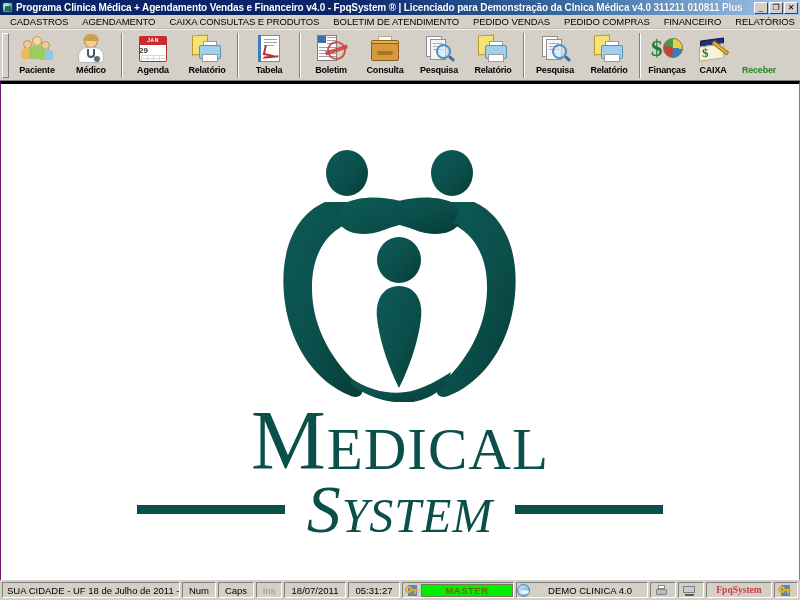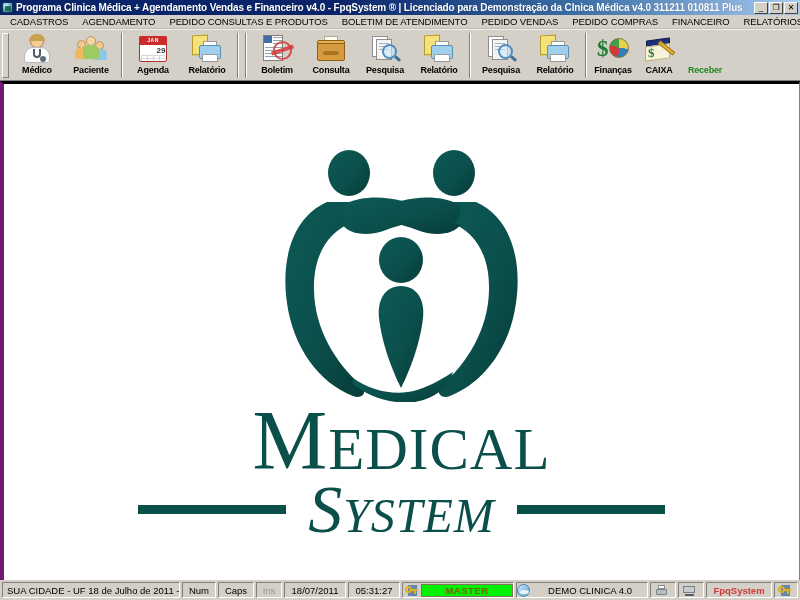--- a/index.html
+++ b/index.html
@@ -112,21 +112,21 @@
   .doc .head{ left:9px; top:1px; width:14px;height:13px;border-radius:50%;background:#f3cd95;border:1px solid #ab8452;}
   .doc .hair{ left:8px; top:0px; width:16px;height:7px;border-radius:8px 8px 0 0;background:#caa14d;}
   .doc .body{ left:3px; top:13px; width:26px;height:16px;border-radius:9px 9px 3px 3px;background:#fdfdfd;border:1px solid #b9b9b9;}
   .doc .st1{ left:12px; top:15px; width:8px;height:9px;border:2px solid #4d5b6b;border-top:none;border-radius:0 0 8px 8px;}
   .doc .st2{ left:19px; top:22px; width:6px;height:6px;border-radius:50%;background:#5d6d80;}
 
   
   .cal .body{ left:2px;top:2px;width:28px;height:26px;background:#fff;border:1px solid #b03030;border-radius:2px;}
   .cal .top{ left:2px;top:2px;width:28px;height:9px;background:#cc2b2b;border-radius:2px 2px 0 0;}
   .cal .m{ left:2px;top:2px;width:28px;height:9px;color:#fff;font-size:5px;text-align:center;line-height:9px;font-weight:bold;letter-spacing:.5px;}
-  .cal .d{ left:2px;top:11px;width:44px;height:10px;color:#333;font-size:8px;text-align:center;line-height:11px;font-weight:bold;}
+  .cal .d{ left:2px;top:11px;width:44px;height:10px;color:#333;font-size:8px;line-height:11px;font-weight:bold;}
   .cal .g{ left:4px;top:21px;width:24px;height:6px;
     background:
       linear-gradient(to right,#d8d8d8 1px,transparent 1px) 0 0/6px 100%,
       linear-gradient(to bottom,#d8d8d8 1px,transparent 1px) 0 0/100% 3px;}
 
   
   .rep .pg{ left:1px;top:1px;width:16px;height:20px;background:#f6e27a;border:1px solid #b79a2c;transform:skewY(-3deg);}
   .rep .pr{ left:8px;top:11px;width:22px;height:14px;background:#9fd0ee;border:1px solid #5d8fae;border-radius:2px;}
   .rep .pr2{ left:12px;top:7px;width:14px;height:8px;background:#fff;border:1px solid #9b9b9b;}
   .rep .pr3{ left:11px;top:20px;width:16px;height:8px;background:#fff;border:1px solid #9b9b9b;}
@@ -178,21 +178,21 @@
   .cx .bk{ left:3px;top:5px;width:24px;height:19px;background:#1f2f7a;border:1px solid #0e1a4a;transform:skewY(-8deg);border-radius:1px;}
   .cx .pg{ left:2px;top:11px;width:25px;height:15px;background:#f7f3d8;border:1px solid #b7ae7c;transform:skewY(-8deg);}
   .cx .d{ left:5px;top:12px;width:12px;height:14px;color:#2a7a36;font-size:13px;font-weight:bold;font-family:"Liberation Serif",serif;line-height:14px;}
   .cx .pc{ left:14px;top:12px;width:19px;height:4px;background:#e8b63c;transform:rotate(38deg);border:1px solid #9c7a1d;}
 
   
   .client {
     flex: 1 1 auto; position: relative;
     background: #ffffff;
     border-top: 3px solid #000000;
-    border-left: 4px solid #701a75;
+    border-left: 1px solid #701a75;
     border-right: 1px solid #808080;
     overflow: hidden;
   }
   .splash {
     position: absolute; left: 0; right: 0; top: 0; bottom: 0;
     display: flex; flex-direction: column; align-items: center;
     justify-content: center; user-select: none;
   }
   .logo-mark {
     position: relative; width: 290px; height: 262px; margin-top: 14px;
@@ -228,21 +228,21 @@
     white-space: nowrap; overflow: hidden;
   }
   .sb.grow { flex: 1 1 auto; }
   .sb.dim { color: #9a968e; }
   .sb.center { justify-content: center; }
   .sb-master {
     background: #00f000; color: #6b6b00; font-weight: bold;
     flex: 0 0 92px; justify-content: center; letter-spacing: .5px;
     border: 1px solid #7a7a5a;
   }
-  .sb-fpq { color: #d03a3a; font-weight: bold; }
+  .sb-fpq { color: #d03a3a; font-weight: bold; font-family: Liberation Serif, serif; }
   .mini-ico { width: 13px; height: 13px; position: relative; flex: 0 0 13px; margin-right: 3px; }
   .key .k1{position:absolute;left:0;top:2px;width:7px;height:7px;border:2px solid #e0b021;border-radius:50%;}
   .key .k2{position:absolute;left:5px;top:5px;width:8px;height:2px;background:#e0b021;}
   .key .k3{position:absolute;left:9px;top:6px;width:2px;height:4px;background:#e0b021;}
   .key .p{position:absolute;left:3px;top:1px;width:9px;height:11px;background:#3d6fa5;opacity:.75;}
   .globe { border-radius:50%; background:linear-gradient(135deg,#cfe8f8,#5ca8dc); border:1px solid #4b7fa3; }
   .globe::after{content:"";position:absolute;left:2px;top:5px;width:9px;height:4px;background:#fff;border-radius:50%;opacity:.8;}
   .prn .b{position:absolute;left:1px;top:5px;width:11px;height:6px;background:#b9bec4;border:1px solid #7c8289;border-radius:1px;}
   .prn .t{position:absolute;left:3px;top:1px;width:7px;height:4px;background:#fff;border:1px solid #8c8c8c;}
   .net .m{position:absolute;left:0px;top:2px;width:12px;height:7px;background:#c7ccd2;border:1px solid #7a8086;}
@@ -260,55 +260,55 @@
     <div class="win-btns">
       <div class="win-btn">_</div>
       <div class="win-btn">❐</div>
       <div class="win-btn">✕</div>
     </div>
   </div>
 
   <div class="menubar">
     <div class="menu-item">CADASTROS</div>
     <div class="menu-item">AGENDAMENTO</div>
-    <div class="menu-item">PEDIDO CONSULTAS E PRODUTOS</div>
+    <div class="menu-item">CAIXA CONSULTAS E PRODUTOS</div>
     <div class="menu-item">BOLETIM DE ATENDIMENTO</div>
     <div class="menu-item">PEDIDO VENDAS</div>
     <div class="menu-item">PEDIDO COMPRAS</div>
     <div class="menu-item">FINANCEIRO</div>
     <div class="menu-item">RELATÓRIOS</div>
 
   </div>
 
   <div class="toolbar">
 
     <div class="grip"></div>
 
     <div class="tb-group">
-      <div class="tb-btn">
-        <div class="tb-ico doc">
-          <div class="ic head"></div>
-            <div class="ic hair"></div>
-          <div class="ic body"></div>
-            <div class="ic st1"></div>
-            <div class="ic st2"></div>
-        </div>
-        <div class="tb-lbl">Médico</div>
-      </div>
       <div class="tb-btn">
         <div class="tb-ico people">
           <div class="ic h1"></div>
             <div class="ic b1"></div>
           <div class="ic h3"></div>
             <div class="ic b3"></div>
           <div class="ic h2"></div>
             <div class="ic b2"></div>
         </div>
         <div class="tb-lbl">Paciente</div>
       </div>
+      <div class="tb-btn">
+        <div class="tb-ico doc">
+          <div class="ic head"></div>
+            <div class="ic hair"></div>
+          <div class="ic body"></div>
+            <div class="ic st1"></div>
+            <div class="ic st2"></div>
+        </div>
+        <div class="tb-lbl">Médico</div>
+      </div>
     </div>
 
     <div class="tb-sep"></div>
 
     <div class="tb-group">
       <div class="tb-btn">
         <div class="tb-ico cal">
           <div class="ic body"></div>
             <div class="ic top"></div>
           <div class="ic m">JAN</div>
@@ -323,20 +323,33 @@
             <div class="ic pr2"></div>
             <div class="ic pr"></div>
             <div class="ic pr3"></div>
         </div>
         <div class="tb-lbl">Relatório</div>
       </div>
     </div>
 
     <div class="tb-sep"></div>
 
+    <div class="tb-group">
+      <div class="tb-btn">
+        <div class="tb-ico tab">
+          <div class="ic pg"></div>
+            <div class="ic bar"></div>
+          <div class="ic l1"></div>
+            <div class="ic l2"></div>
+            <div class="ic l3"></div>
+          <div class="ic sig"></div>
+        </div>
+        <div class="tb-lbl">Tabela</div>
+      </div>
+    </div>
 
     <div class="tb-sep"></div>
 
     <div class="tb-group">
       <div class="tb-btn">
         <div class="tb-ico bol">
           <div class="ic pg"></div>
             <div class="ic hd"></div>
             <div class="ic l"></div>
             <div class="ic l2"></div>

